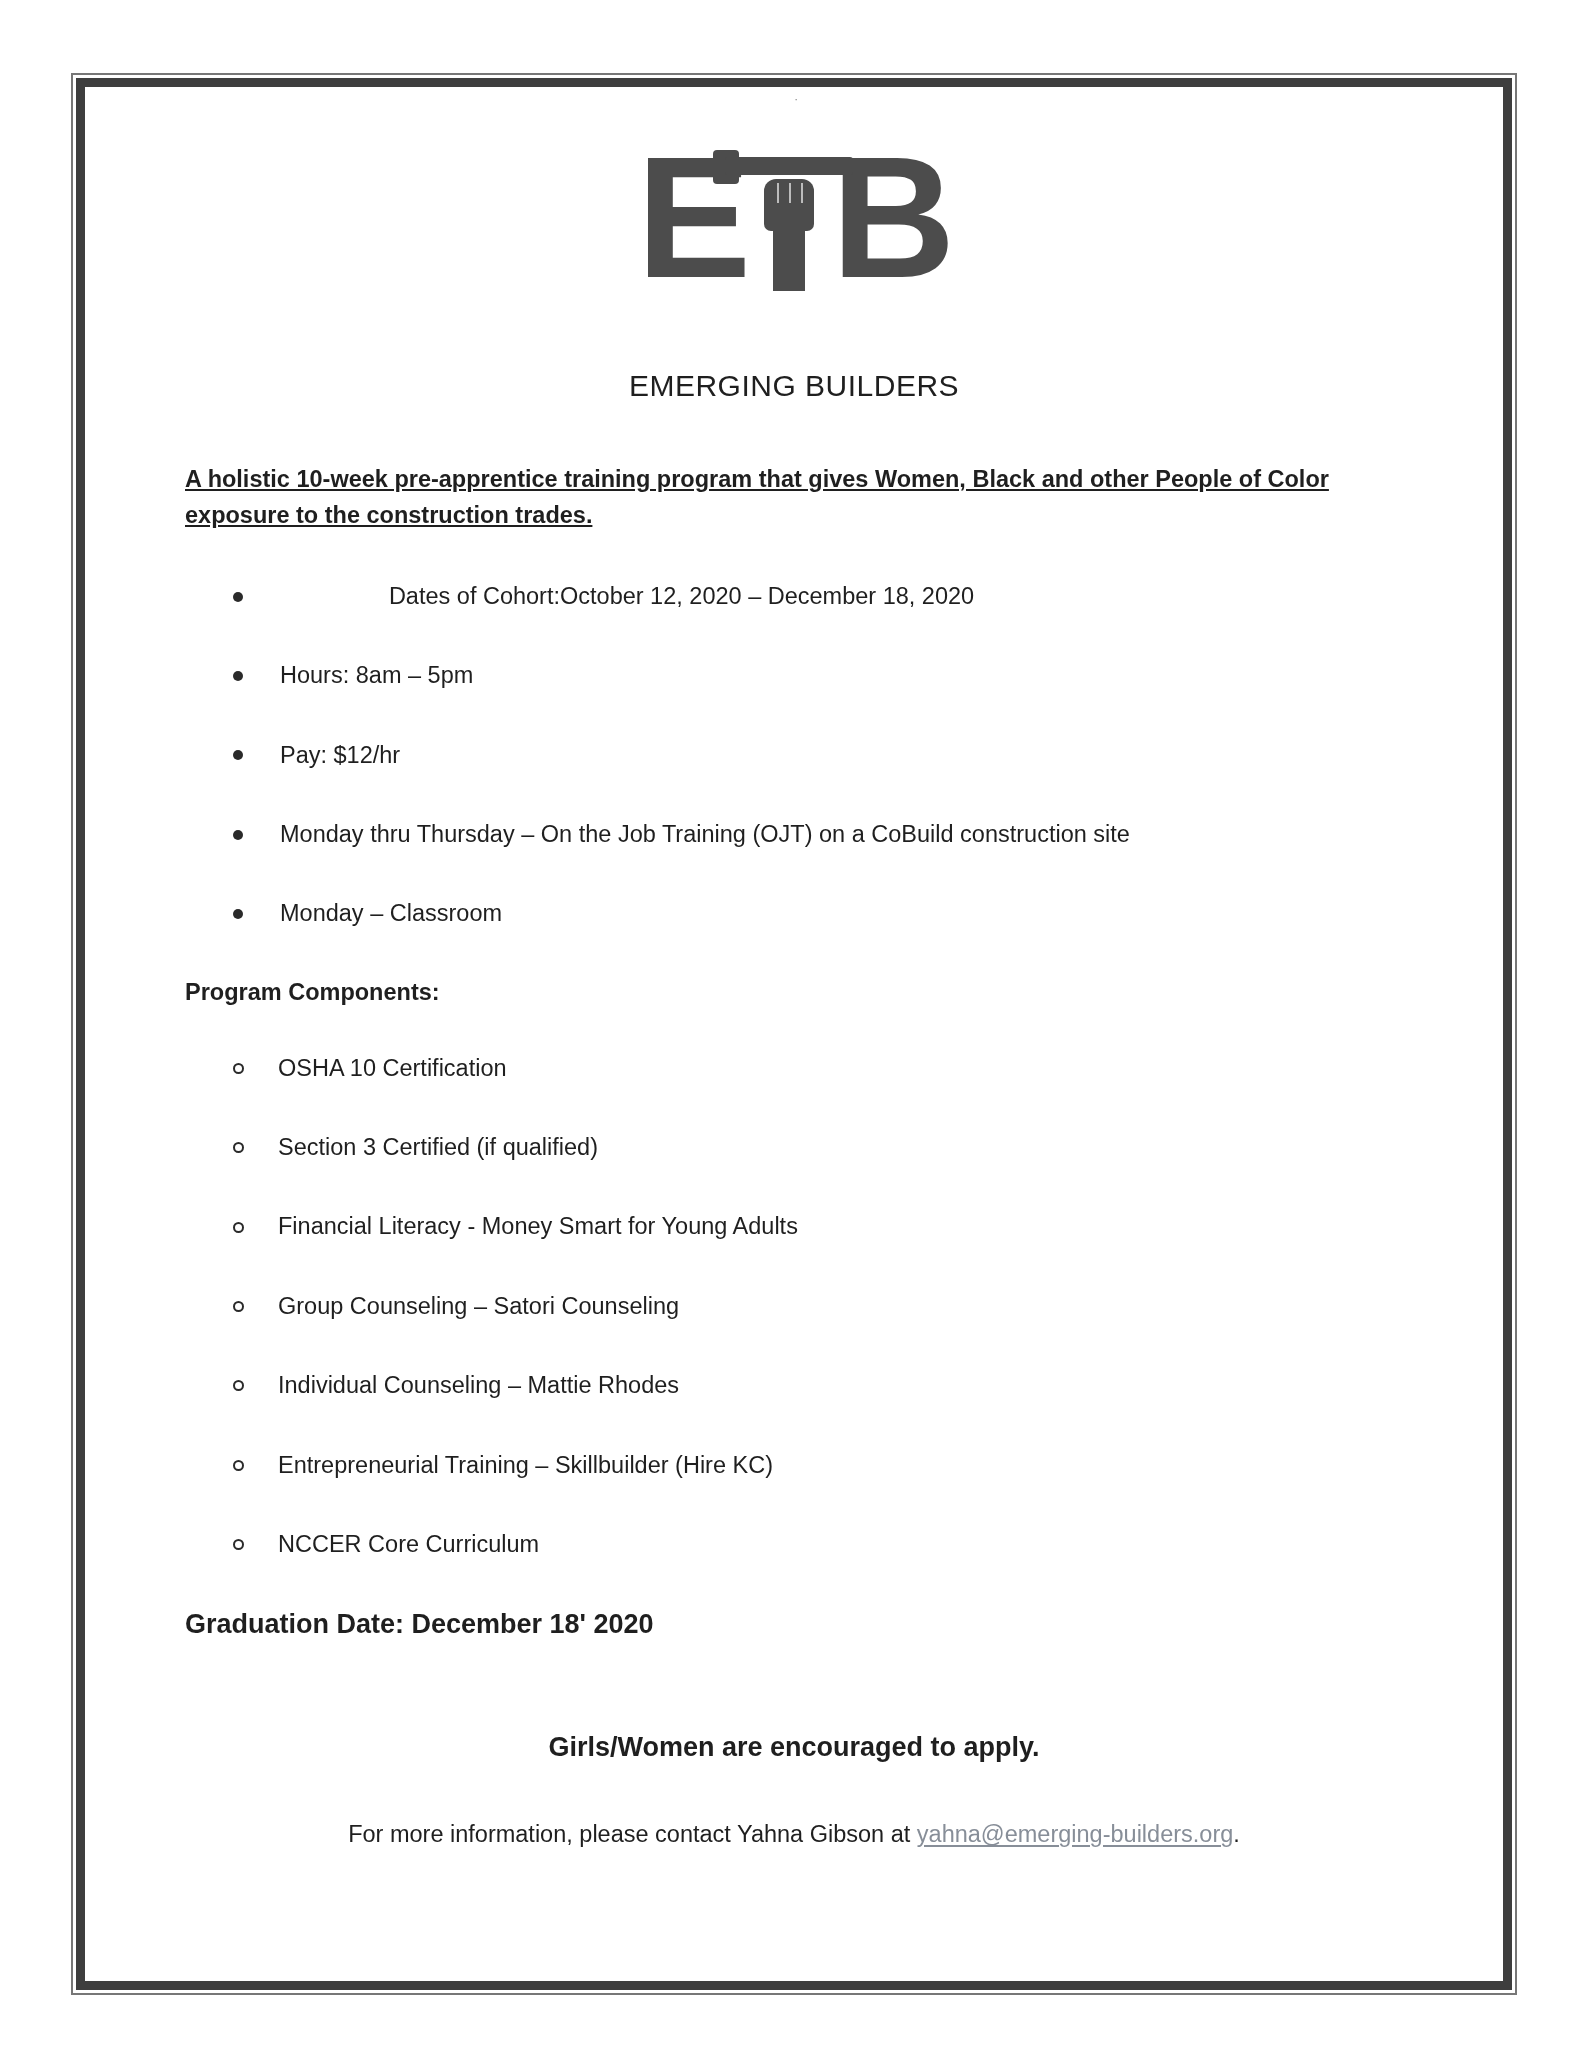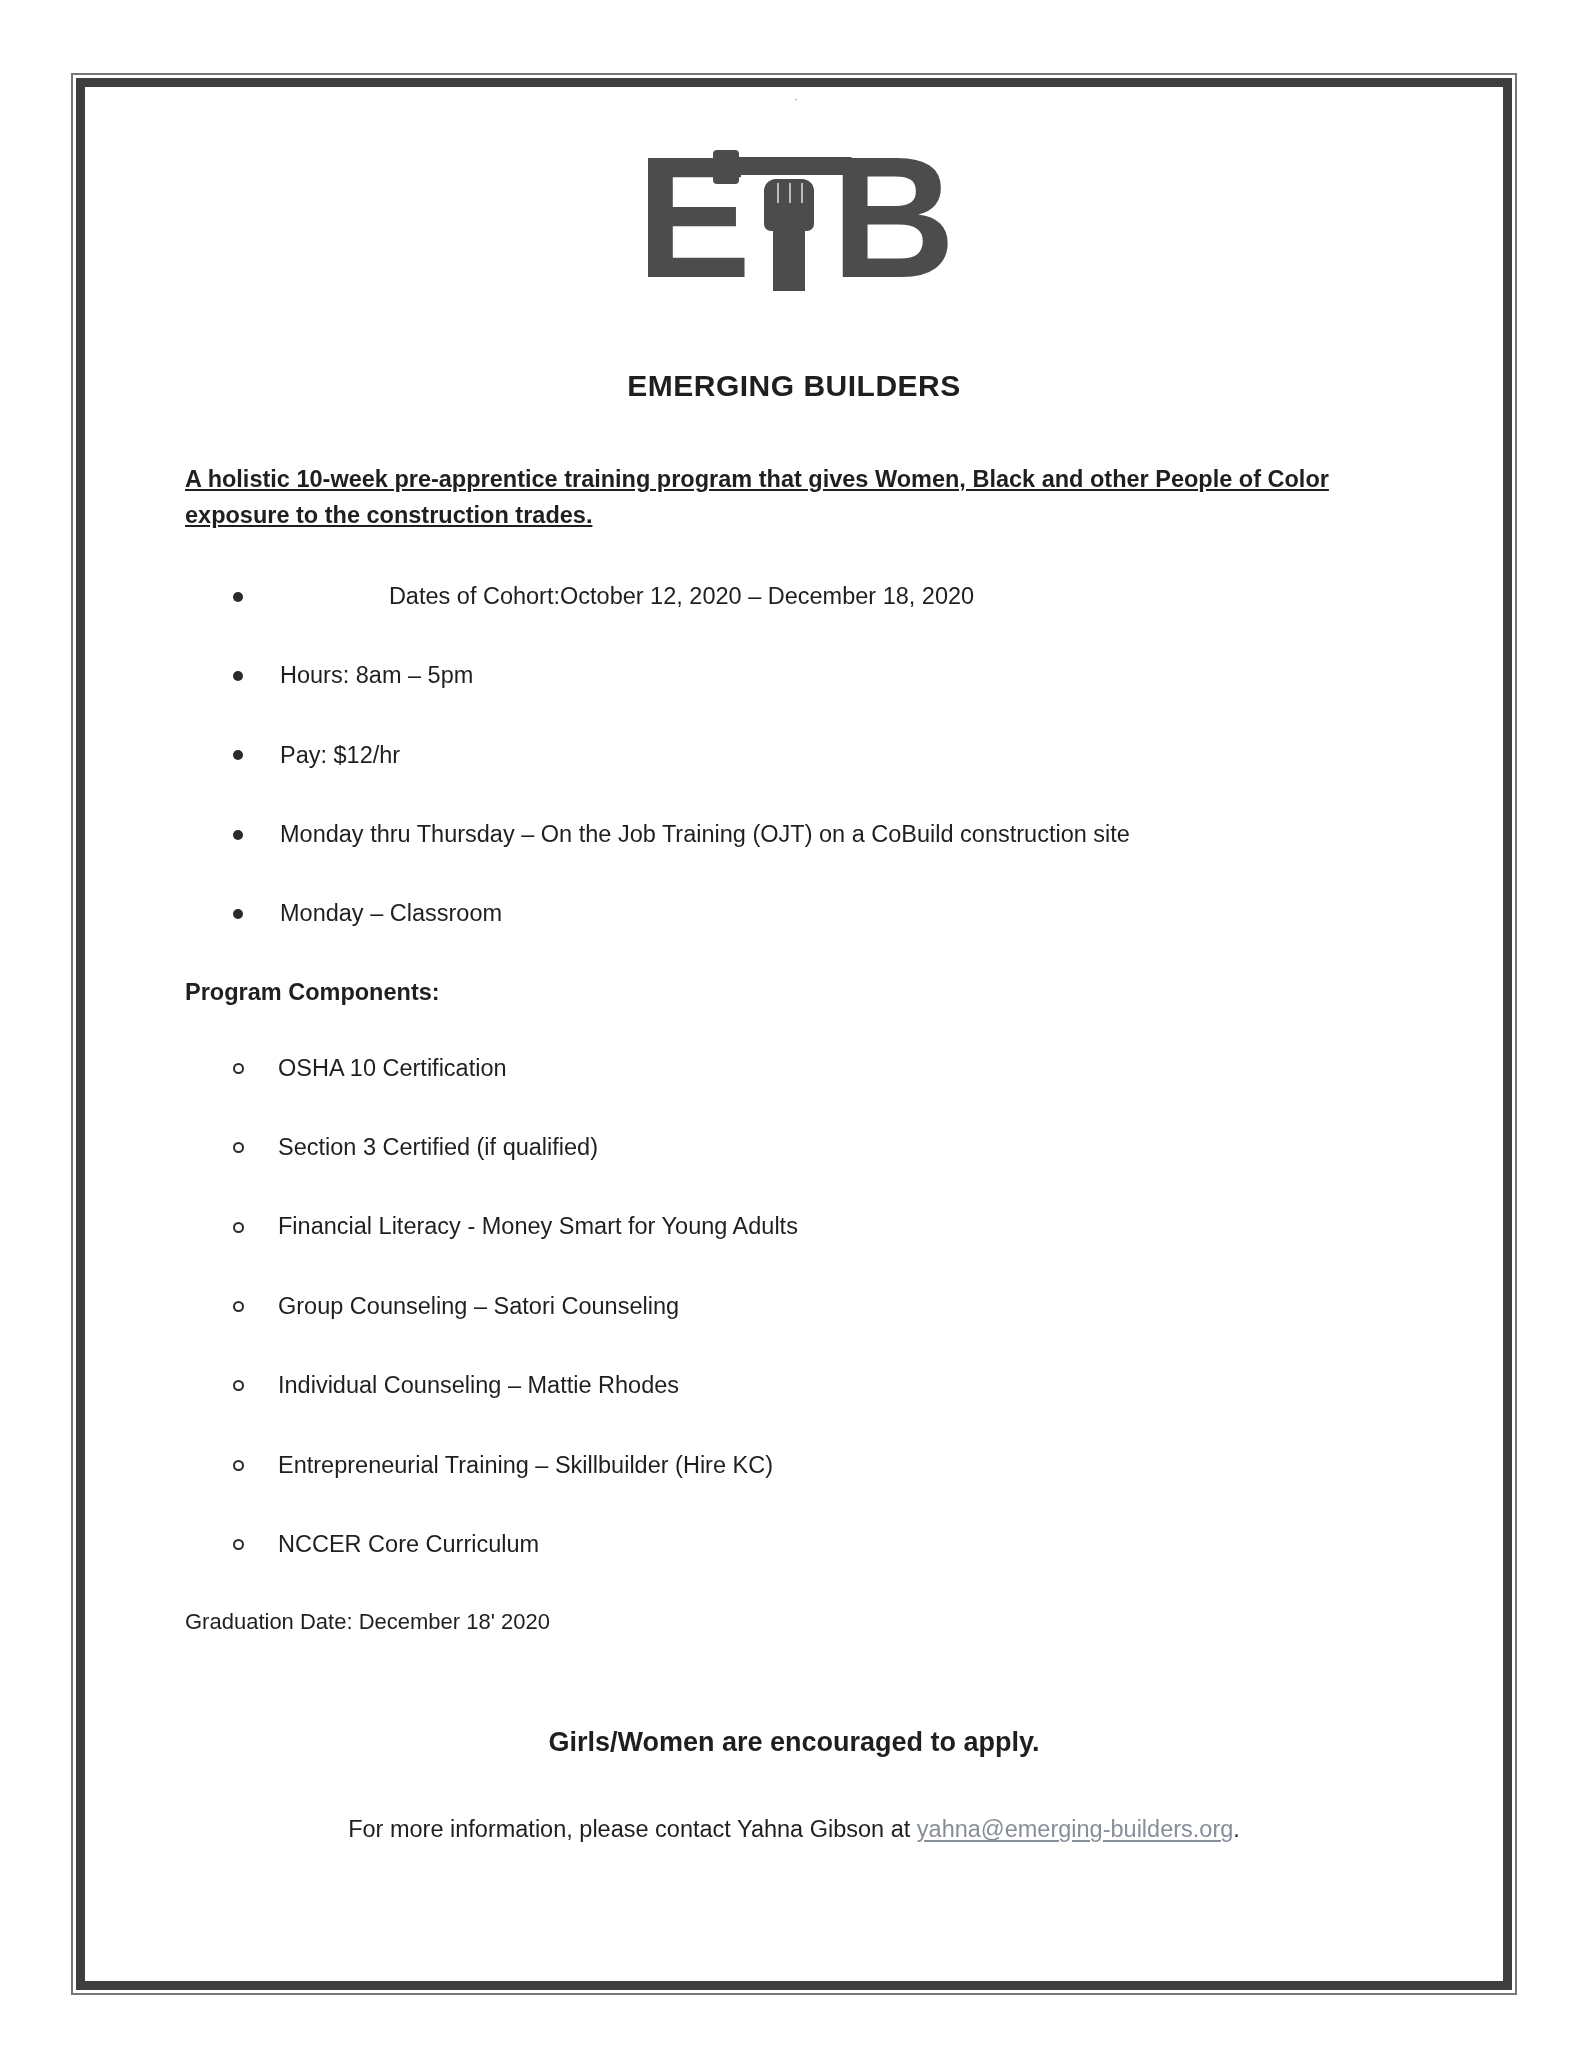--- a/index.html
+++ b/index.html
@@ -103,21 +103,21 @@
     left: 26px;
     width: 32px;
     height: 64px;
     background: #4c4c4c;
   }
 
   
   .doc-title {
     text-align: center;
     font-size: 30px;
-    font-weight: bold;
+    font-weight: normal;
     margin-top: 52px;
     letter-spacing: 0.5px;
   }
   .intro {
     margin-top: 58px;
     font-size: 23.5px;
     font-weight: bold;
     line-height: 1.55;
     max-width: 1240px;
     text-decoration: underline;
@@ -153,22 +153,22 @@
     background: transparent;
     margin-right: 34px;
   }
   .label-col { display: inline-block; min-width: 280px; }
 
   .section-heading {
     font-size: 23.5px;
     font-weight: bold;
   }
   .graduation {
-    font-size: 22px;
-    font-weight: normal;
+    font-size: 27px;
+    font-weight: bold;
     margin-top: 20px;
   }
   .apply-line {
     text-align: center;
     font-size: 27px;
     font-weight: bold;
     margin-top: 92px;
   }
   .contact-line {
     text-align: center;

